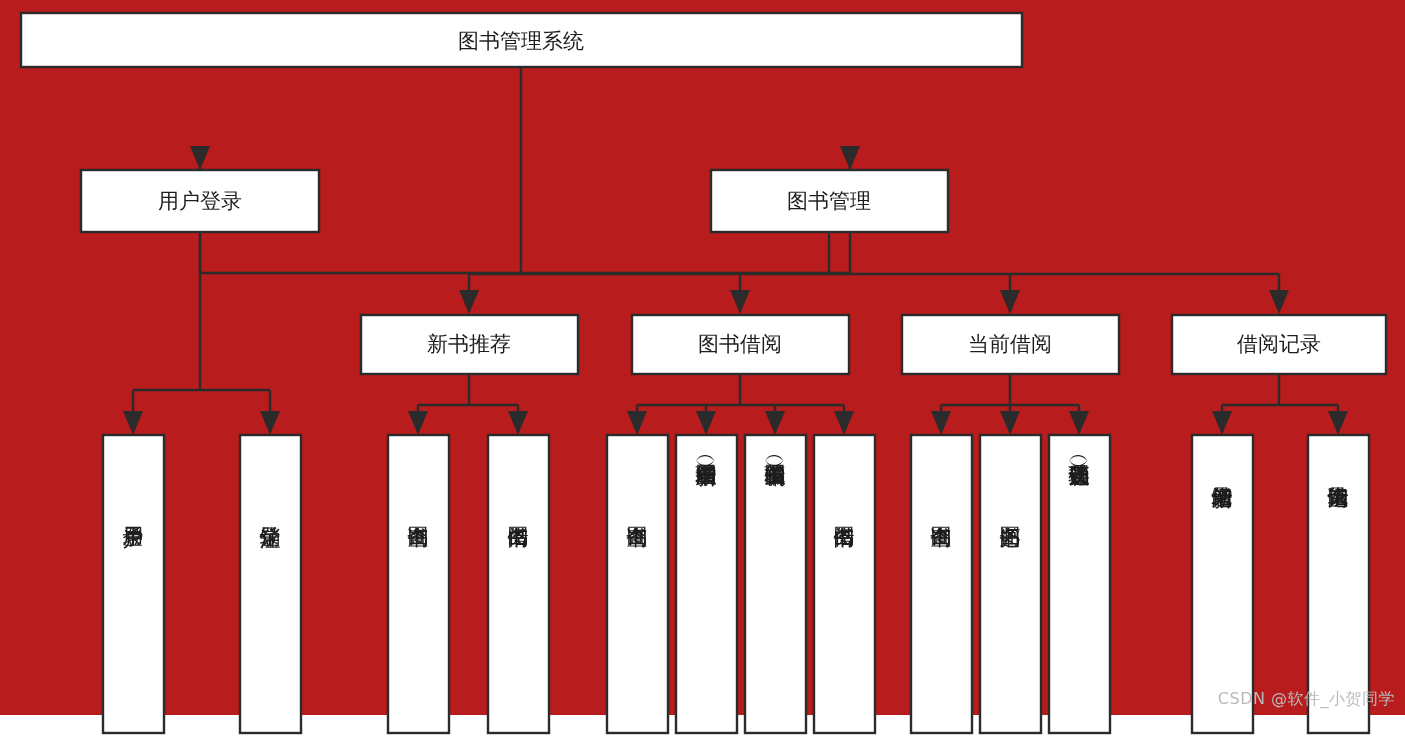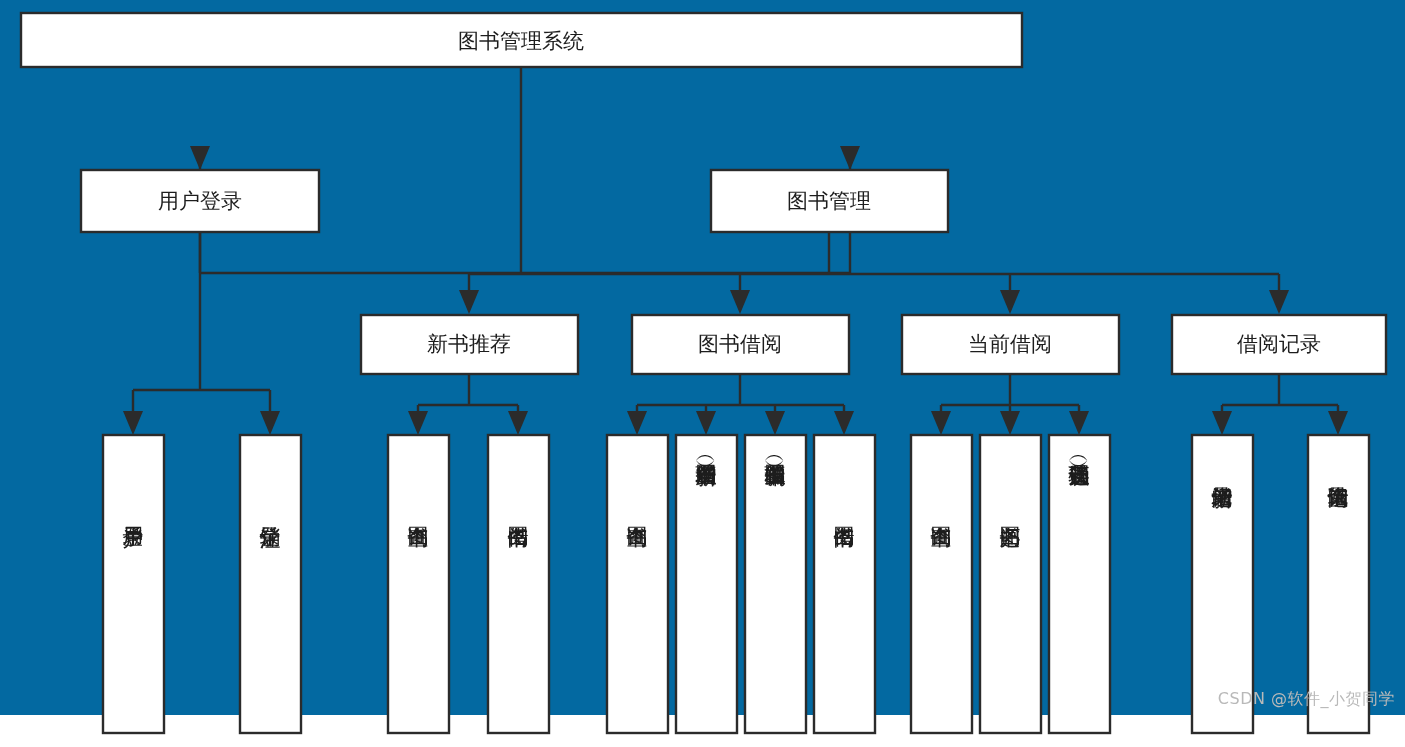--- a/index.html
+++ b/index.html
@@ -10,21 +10,21 @@
   body {
     width: 1405px;
     height: 747px;
     font-family: "DejaVu Sans", "Liberation Sans", sans-serif;
     overflow: hidden;
   }
   #diagram-root {
     position: relative;
     width: 1405px;
     height: 715px;
-    background: #0369a1;
+    background: #b91c1c;
   }
   svg#tree-svg {
     position: absolute;
     left: 0;
     top: 0;
     width: 1405px;
     height: 747px;
     display: block;
   }
   .node-box {

